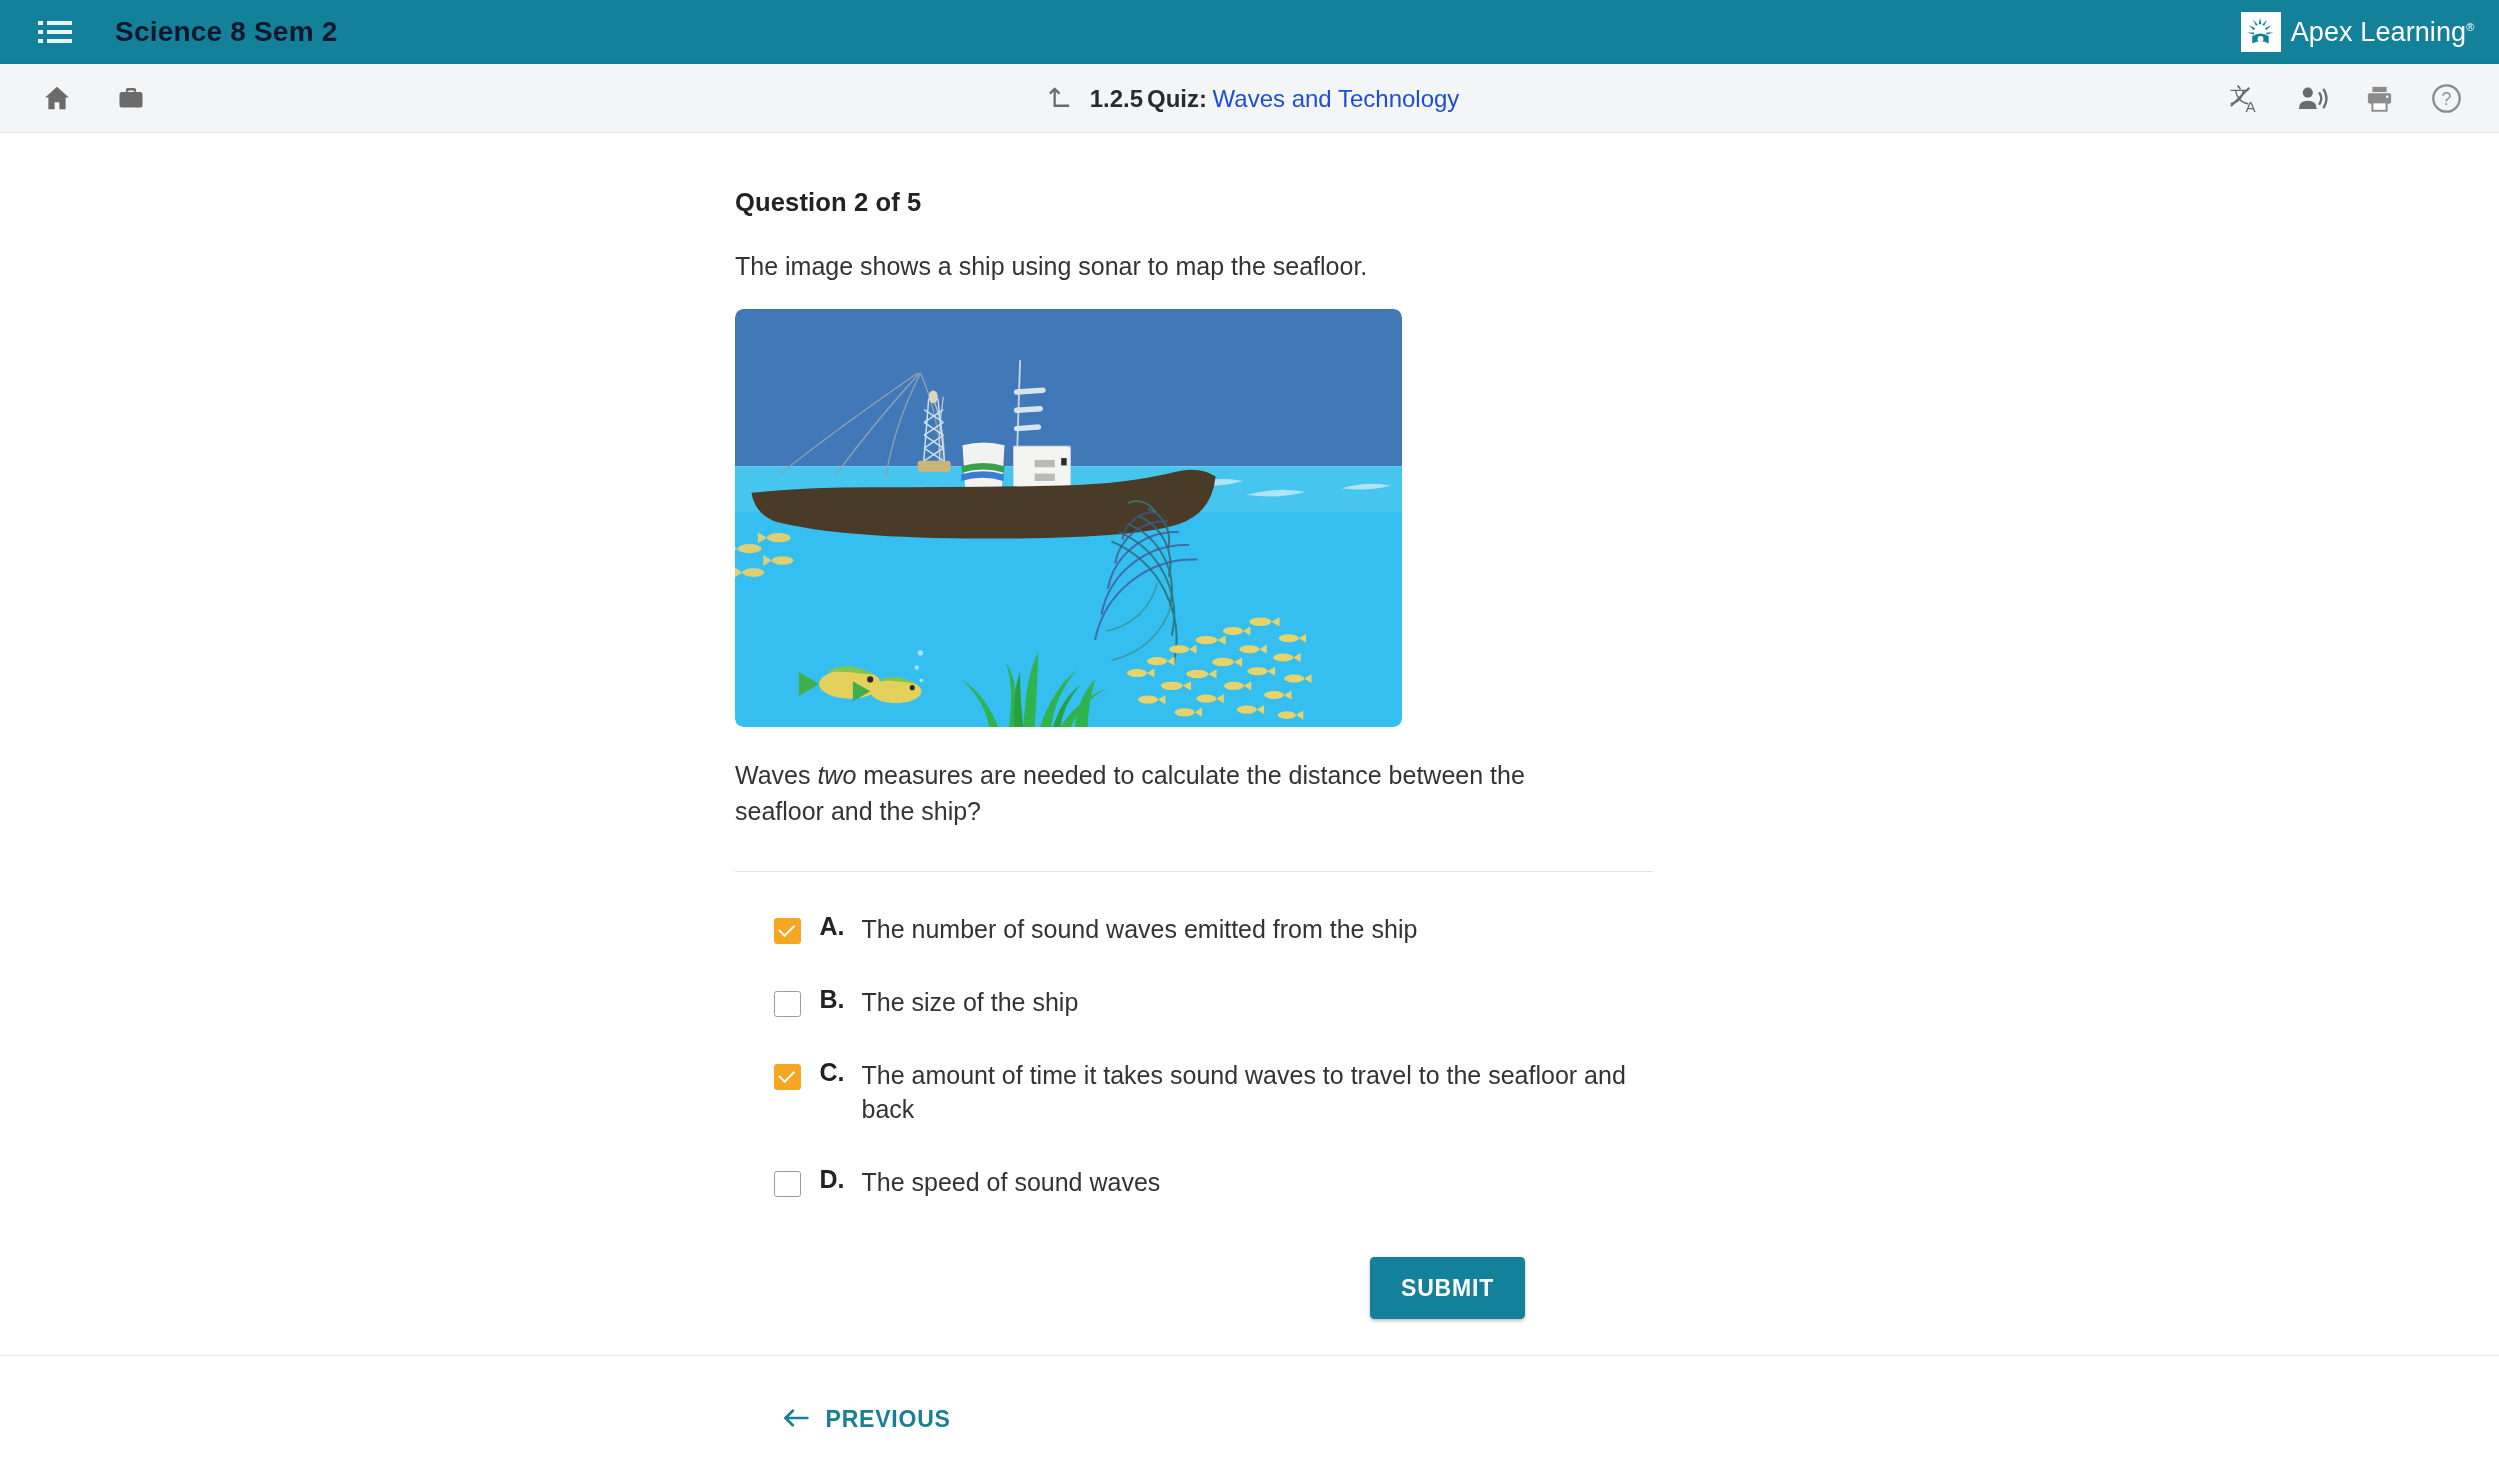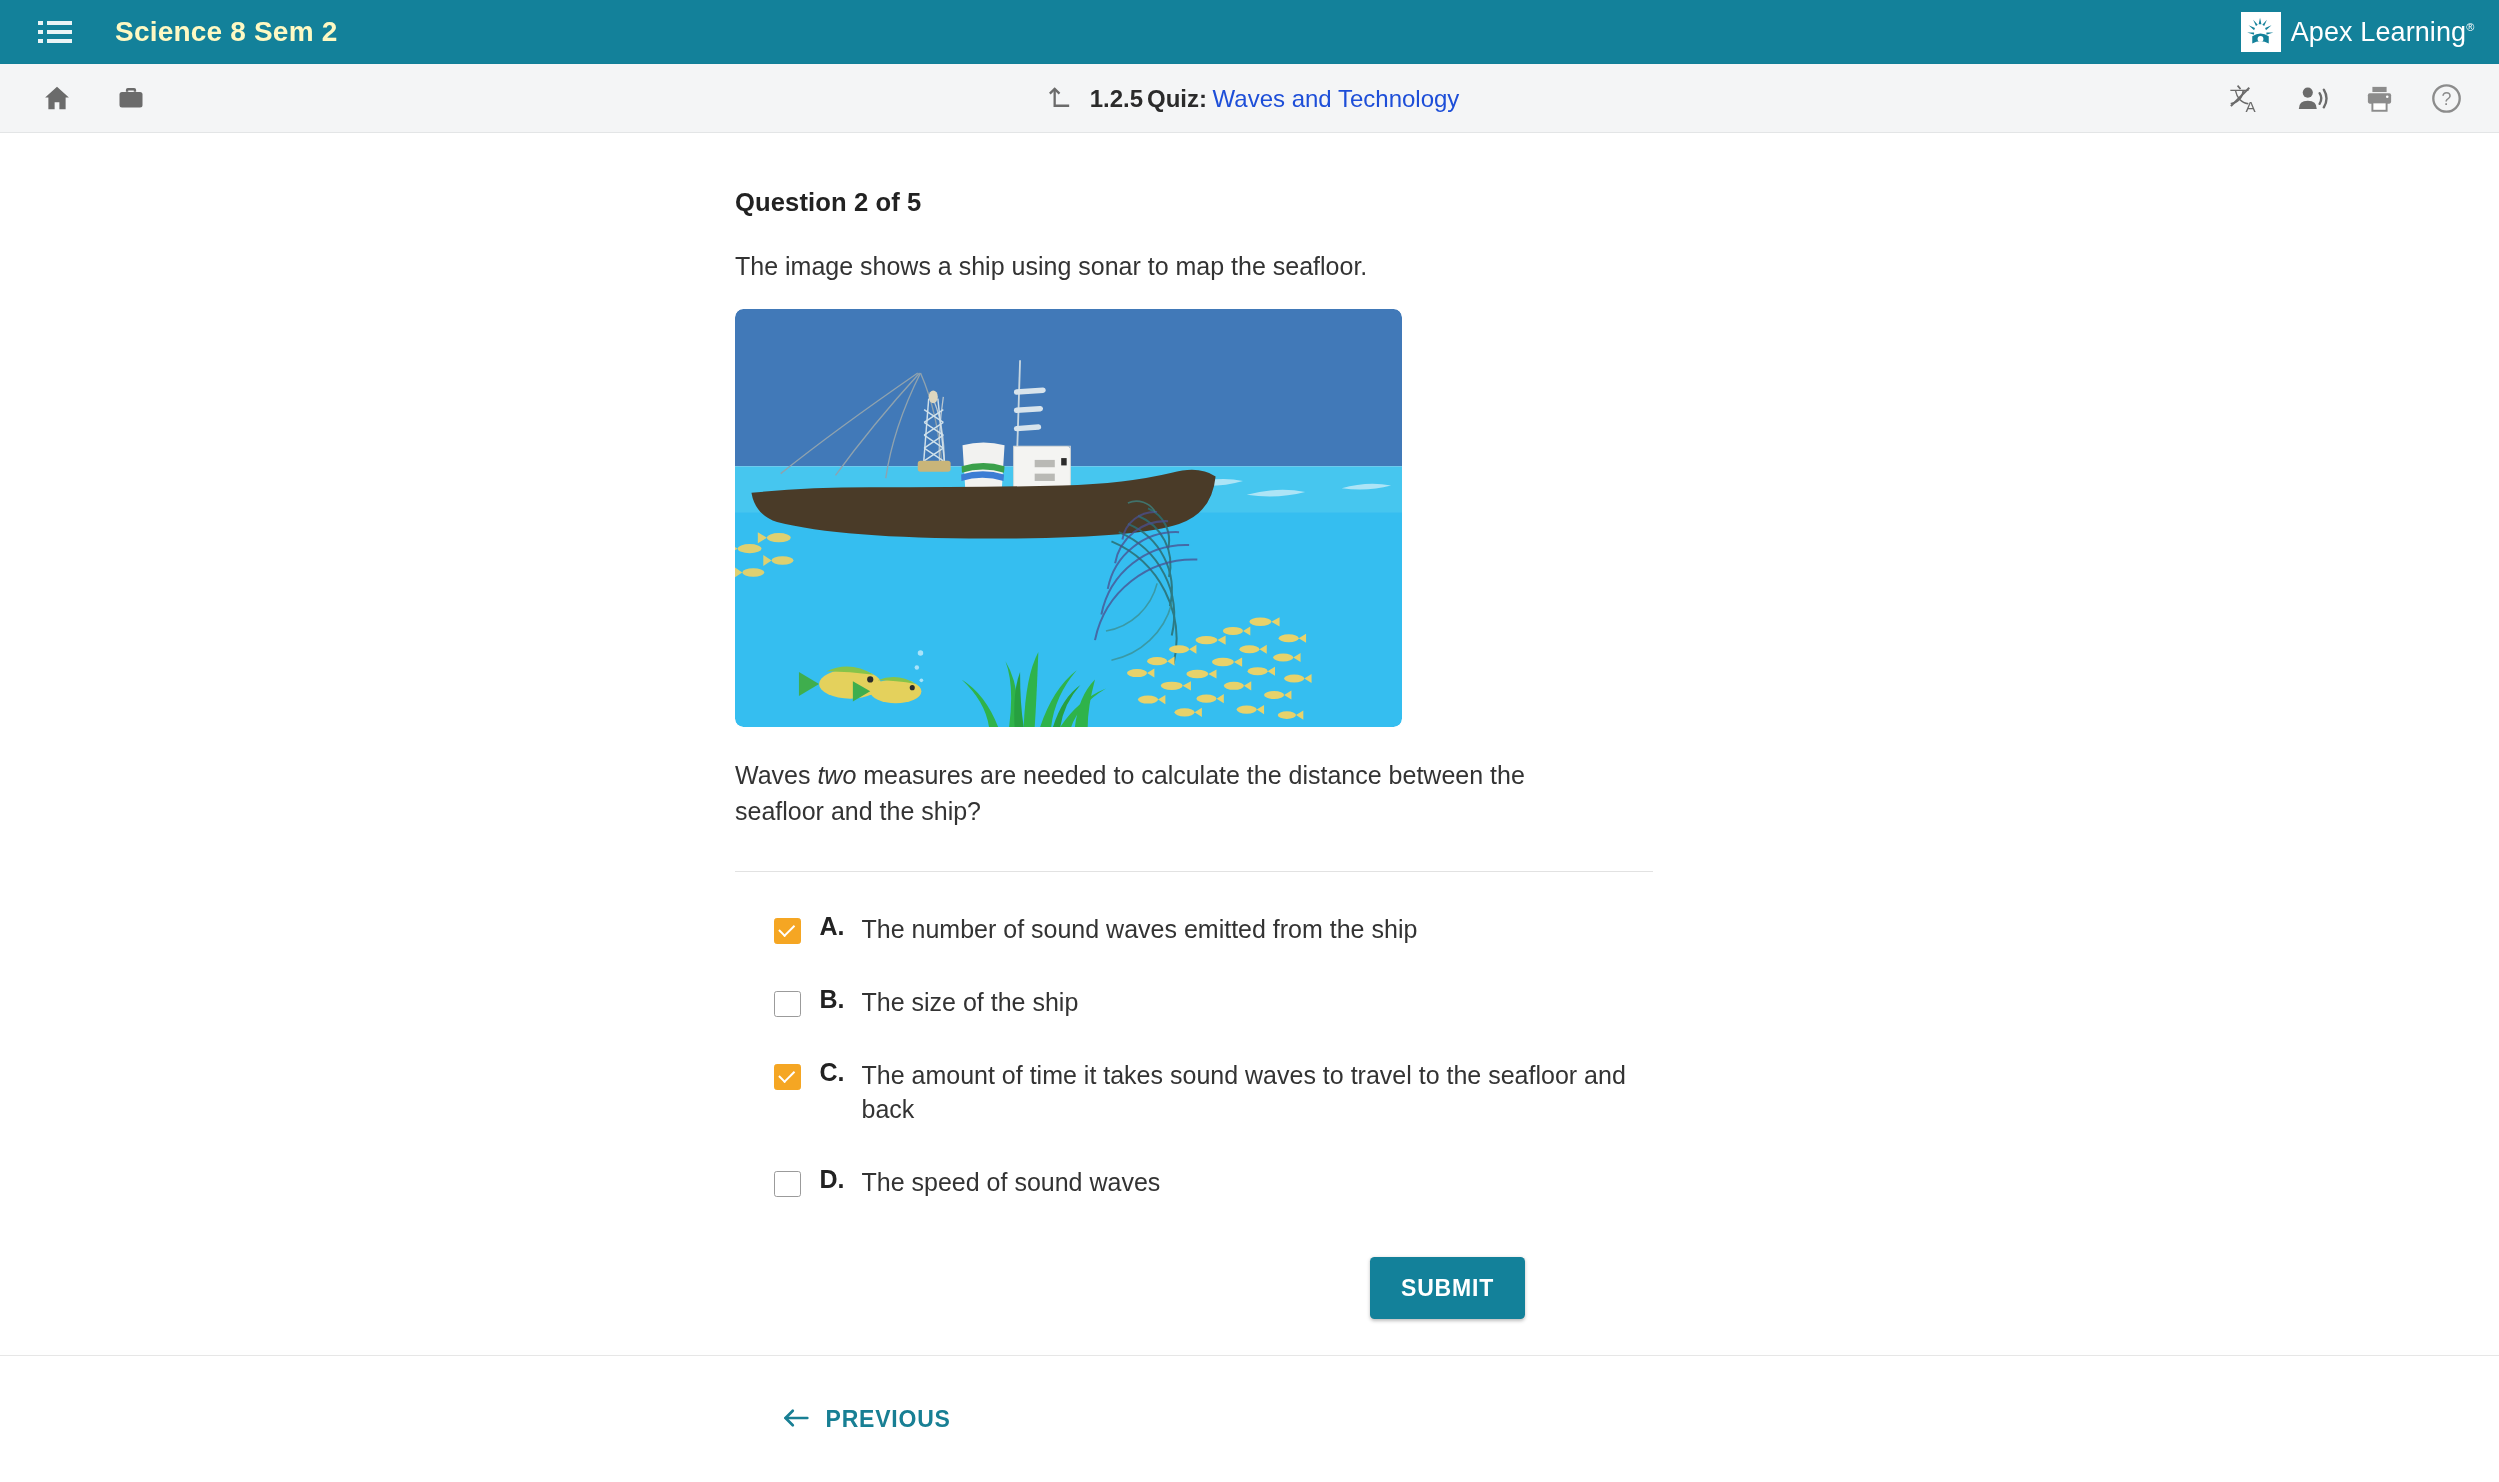--- a/index.html
+++ b/index.html
@@ -21,21 +21,21 @@
     margin-left: 38px; width: 37px; height: 27px;
     display: flex; flex-direction: column; justify-content: center; gap: 4.6px;
     cursor: pointer;
   }
   .hamburger .row { display: flex; align-items: center; gap: 4.6px; }
   .hamburger .dot { width: 4.6px; height: 4.6px; background: #eaf4f6; }
   .hamburger .bar { width: 25px; height: 4.6px; background: #eaf4f6; }
 
   .course-title {
     margin-left: 40px;
-    color: #fef9c3;
+    color: #0f172a;
     font-size: 28px;
     font-weight: bold;
     letter-spacing: 0.2px;
     white-space: nowrap;
   }
 
   .brand {
     position: absolute; right: 25.6px; top: 50%; transform: translateY(-50%);
     display: flex; align-items: center; gap: 10px;
   }

